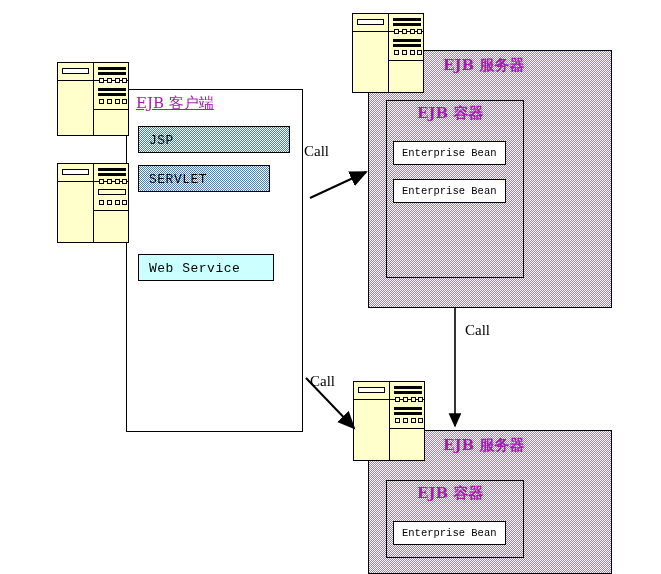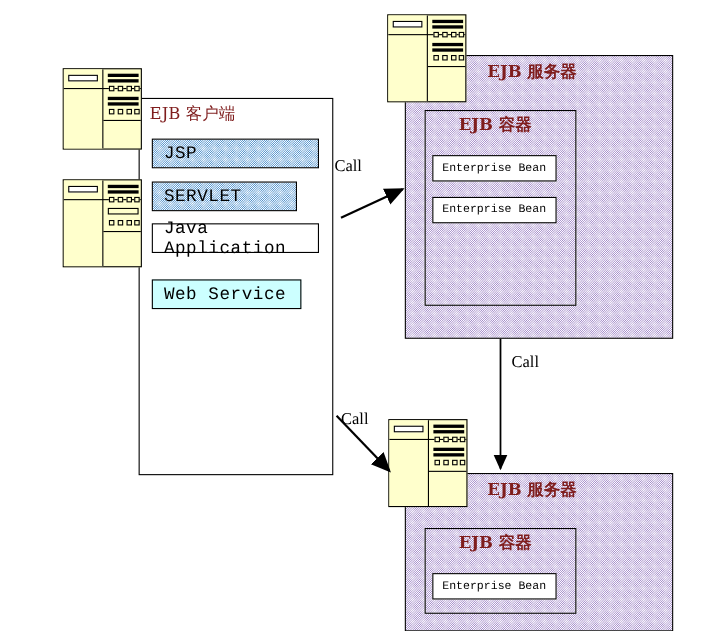--- a/index.html
+++ b/index.html
@@ -47,39 +47,40 @@
     background-size: 2px 2px;
     background-position: 0 0, 1px 1px;
   }
   .solid-cyan { background: #ccffff; }
   .solid-white { background: #ffffff; }
 
   
   .label {
     position: absolute;
     white-space: nowrap;
-    color: #7f1d1d;
+    color: #a21caf;
   }
   .title-cn {
     font-family: "DejaVu Serif", serif;
     font-weight: bold;
     font-size: 15px;
   }
   .title-client {
     font-family: "DejaVu Serif", serif;
     font-size: 15px;
     font-weight: normal;
+    text-decoration: underline;
   }
   .row-label {
     position: absolute;
     left: 10px;
     top: 50%;
     transform: translateY(-50%);
     font-family: "Liberation Mono", monospace;
-    font-size: 16px;
+    font-size: 13px;
     letter-spacing: 0.5px;
     color: #000000;
   }
   .bean-label {
     position: absolute;
     left: 8px;
     top: 50%;
     transform: translateY(-50%);
     font-family: "Liberation Mono", monospace;
     font-size: 10.5px;
@@ -171,23 +172,20 @@
   </div>
 
   <div class="box client-panel" style="left:126px; top:89px; width:177px; height:343px;"></div>
   <div class="label title-client" style="left:136px; top:94px;">EJB 客户端</div>
 
   <div class="box dither-blue" style="left:138px; top:126px; width:152px; height:27px;">
     <span class="row-label">JSP</span>
   </div>
   <div class="box dither-blue" style="left:138px; top:165px; width:132px; height:27px;">
     <span class="row-label">SERVLET</span>
-  </div>
-  <div class="box solid-white" style="left:138px; top:203px; width:152px; height:27px;">
-    <span class="row-label">Java Application</span>
   </div>
   <div class="box solid-cyan" style="left:138px; top:254px; width:136px; height:27px;">
     <span class="row-label">Web Service</span>
   </div>
 
   <div class="tower" style="left:57px; top:62px; width:72px; height:74px;">
     <div class="left-pane" style="width:36px;"></div>
     <div class="slot" style="left:4px; top:5px; width:27px; height:6px;"></div>
     <div class="hdiv" style="top:17px;"></div>
     <div class="bar" style="left:40px; top:4px; width:28px; height:3px;"></div>

